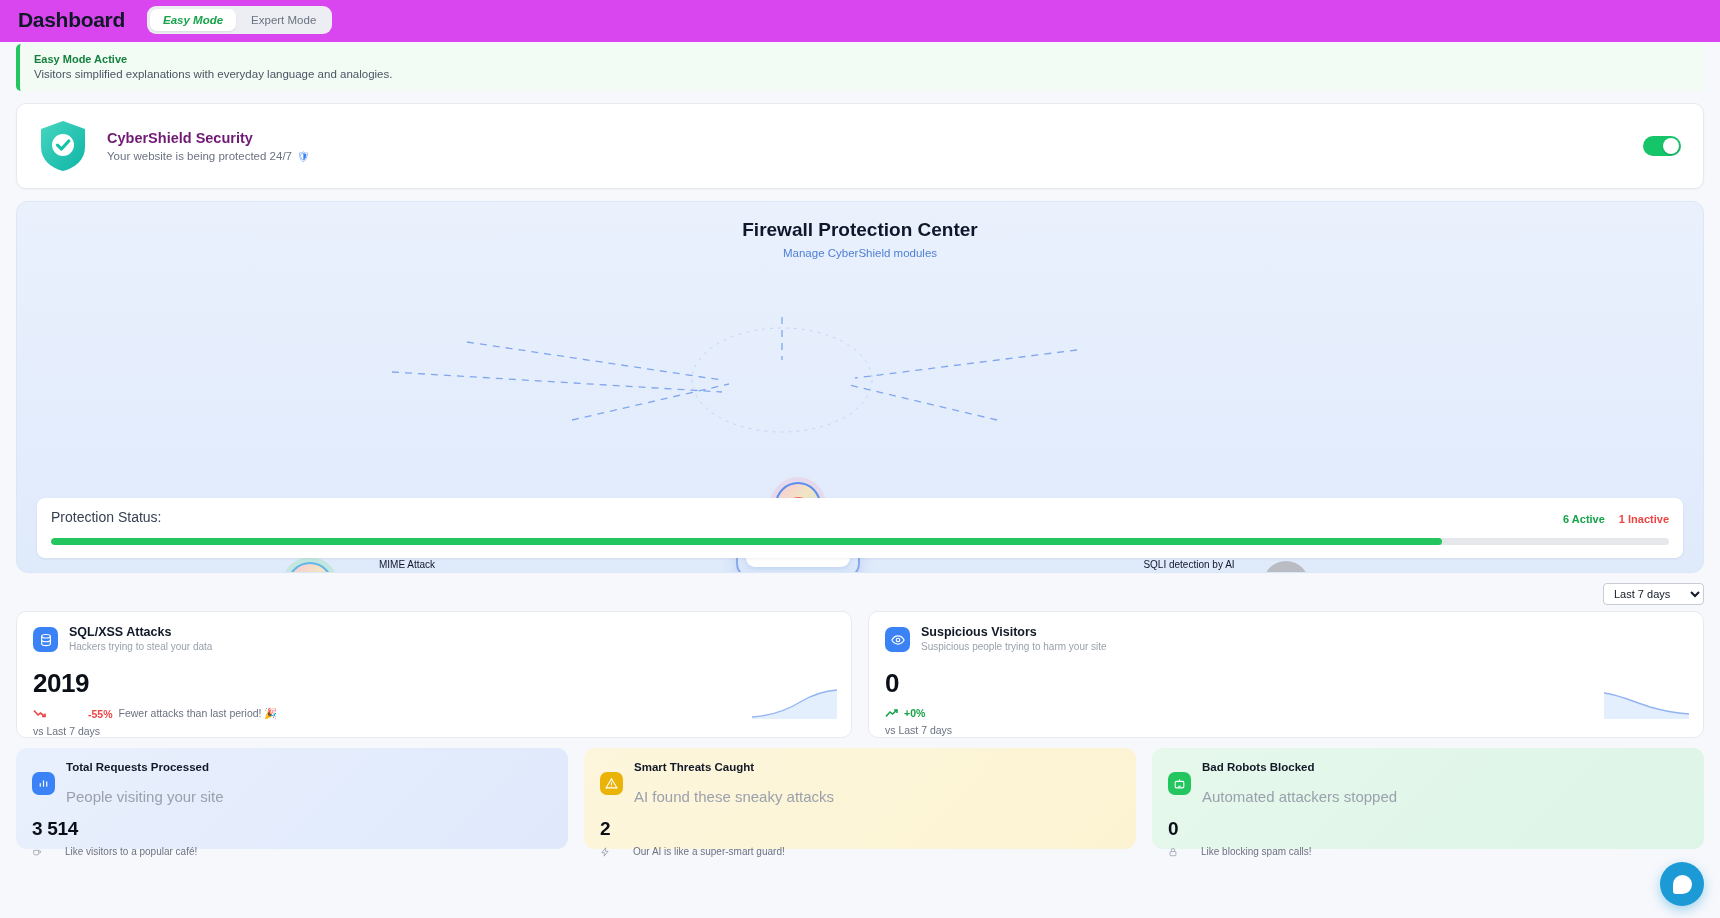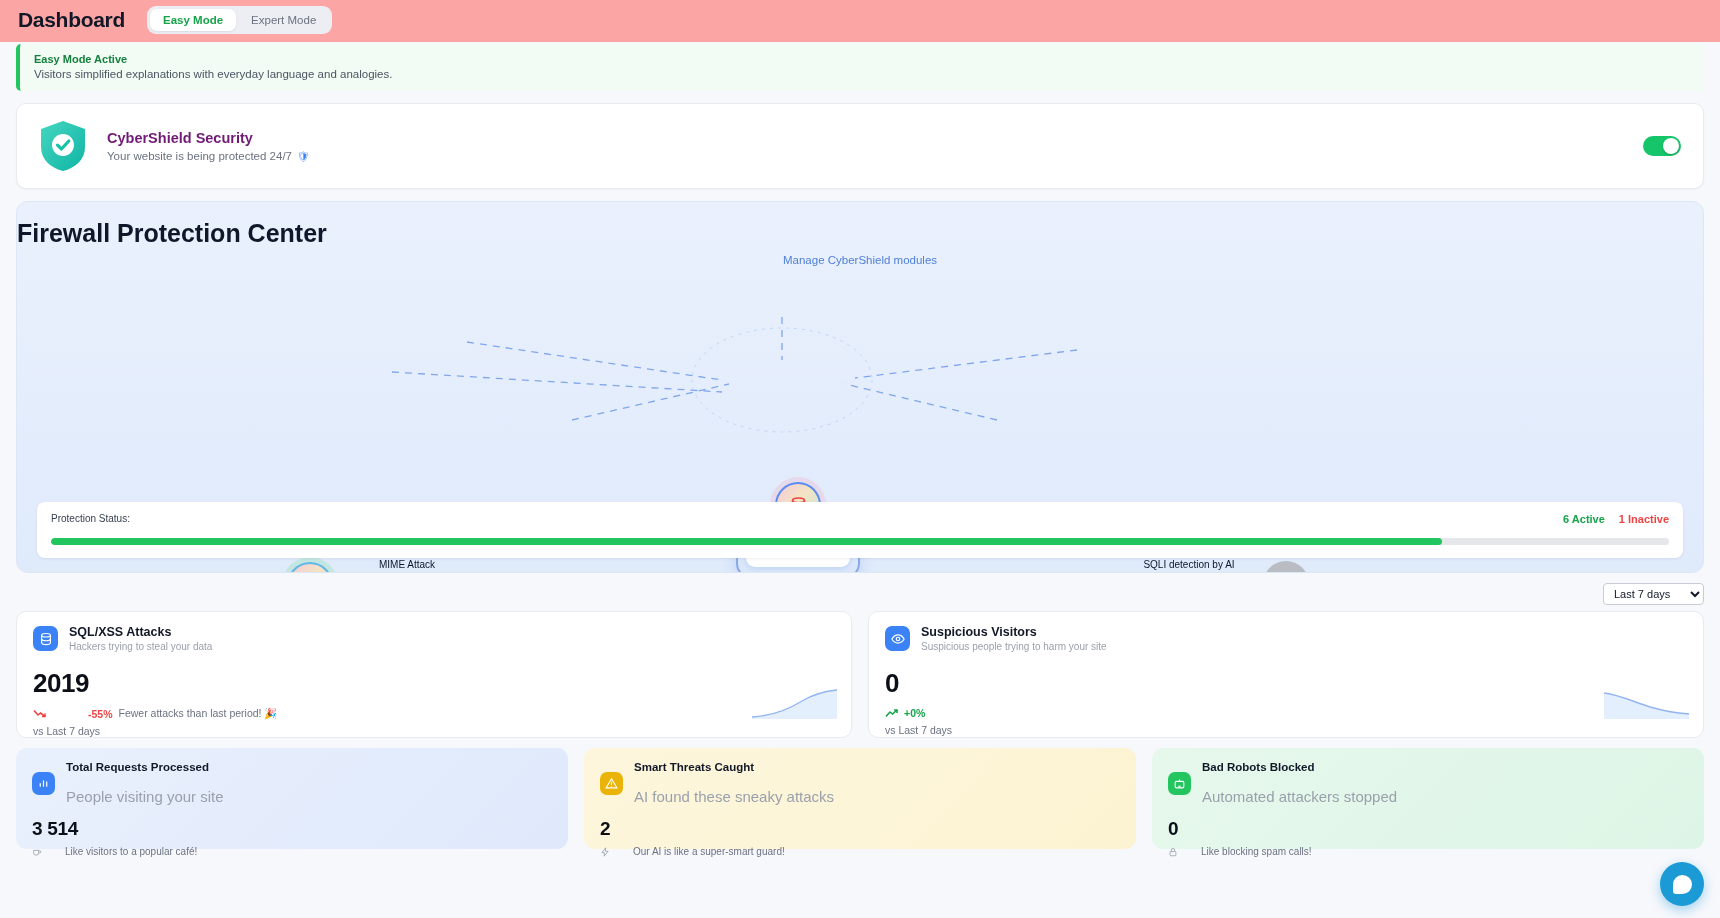--- a/index.html
+++ b/index.html
@@ -9,33 +9,33 @@
     background: #f7f8fc;
     color: #1f2937;
     overflow: hidden;
   }
   .page { position: relative; width: 1720px; height: 918px; }
 
   
   .topbar {
     display: flex; align-items: center; gap: 22px;
     padding: 6px 18px 8px 18px;
-    background: #fca5a5;
+    background: #d946ef;
   }
   .page-title { font-size: 21px; font-weight: 700; color: #111827; letter-spacing: -0.3px; }
   .mode-switch {
     display: flex; align-items: center; gap: 2px;
     background: #eceef3; border-radius: 9px; padding: 3px;
   }
   .mode-btn {
     font-size: 11.5px; padding: 5px 13px; border-radius: 7px;
     border: none; background: transparent; color: #6b7280; cursor: pointer;
     font-family: inherit; white-space: nowrap;
   }
-  .mode-btn.active { background: #ffffff; color: #16a34a; font-weight: 600; box-shadow: 0 1px 2px rgba(0,0,0,.08); }
+  .mode-btn.active { background: #ffffff; color: #16a34a; font-weight: 600; box-shadow: 0 1px 2px rgba(0,0,0,.08); font-style: italic; }
 
   
   .banner {
     margin: 2px 16px 0 16px;
     background: #f2fcf5;
     border-left: 4px solid #22c55e;
     border-radius: 5px;
     padding: 9px 14px 11px 14px;
   }
   .banner-title { font-size: 11px; font-weight: 600; color: #15803d; margin-bottom: 3px; }
@@ -69,21 +69,21 @@
   
   .fw-card {
     margin: 12px 16px 0 16px;
     height: 372px;
     border-radius: 12px;
     border: 1px solid #dbe6f7;
     background: linear-gradient(180deg, #eaf1fd 0%, #e4edfc 55%, #dfeafb 100%);
     position: relative;
     overflow: hidden;
   }
-  .fw-title { text-align: left; font-size: 25px; font-weight: 700; color: #0f172a; padding-top: 17px; }
+  .fw-title { text-align: center; font-size: 19px; font-weight: 700; color: #0f172a; padding-top: 17px; }
   .fw-sub { text-align: center; font-size: 11.5px; color: #4f7fd6; margin-top: 6px; cursor: pointer; }
   .fw-stage { position: absolute; inset: 0; }
 
   .node { position: absolute; width: 120px; margin-left: -60px; text-align: center; cursor: pointer; }
   .node .ring {
     width: 46px; height: 46px; border-radius: 50%;
     margin: 0 auto;
     display: flex; align-items: center; justify-content: center;
     border: 2px solid #5b8def;
     background: linear-gradient(135deg, #f6c9d8 0%, #f3e4c3 45%, #bfe7de 100%);
@@ -125,41 +125,41 @@
     display:flex; align-items:center; justify-content:center;
   }
 
   
   .status-box {
     position: absolute; left: 20px; right: 20px; bottom: 14px;
     background: #fff; border-radius: 8px; padding: 11px 14px 13px 14px;
     box-shadow: 0 1px 3px rgba(16,24,40,.07);
   }
   .status-row { display: flex; align-items: flex-start; justify-content: space-between; }
-  .status-label { font-size: 10px; color: #374151; }
+  .status-label { font-size: 14px; color: #374151; }
   .status-counts { font-size: 11px; display: flex; gap: 14px; align-self: flex-end; }
   .status-counts .act { color: #16a34a; font-weight: 600; }
   .status-counts .inact { color: #ef4444; font-weight: 600; }
   .bar-track { height: 7px; border-radius: 4px; background: #e5e7eb; margin-top: 13px; overflow: hidden; }
   .bar-fill { height: 100%; background: #22c55e; border-radius: 4px; }
 
   
   .range-row { display: flex; justify-content: flex-end; padding: 10px 16px 0 16px; }
   select.range {
     font-family: inherit; font-size: 11px; padding: 3px 6px;
     border: 1px solid #c7ccd6; border-radius: 4px; background: #fff; color: #111827;
   }
 
   
   .metrics { display: flex; gap: 16px; padding: 6px 16px 0 16px; }
   .metric {
     flex: 1; background: #fff; border: 1px solid #e8eaf0; border-radius: 10px;
     padding: 13px 16px 14px 16px; position: relative; overflow: hidden; height: 127px;
   }
-  .m-head { display: flex; align-items: center; gap: 11px; }
+  .m-head { display: flex; align-items: flex-end; gap: 11px; }
   .m-ic {
     width: 25px; height: 25px; border-radius: 7px; flex: none;
     display: flex; align-items: center; justify-content: center; color: #fff;
   }
   .m-name { font-size: 12.5px; font-weight: 700; color: #111827; }
   .m-desc { font-size: 10px; color: #9aa1ac; margin-top: 2px; }
   .m-value { font-size: 26px; font-weight: 700; color: #0b0f17; margin-top: 16px; letter-spacing: -.5px; }
   .m-delta { font-size: 10.5px; margin-top: 8px; display: flex; align-items: center; gap: 6px; }
   .m-delta .down { color: #ef4444; font-weight: 700; margin-left: 36px; }
   .m-delta .up { color: #16a34a; font-weight: 700; }

